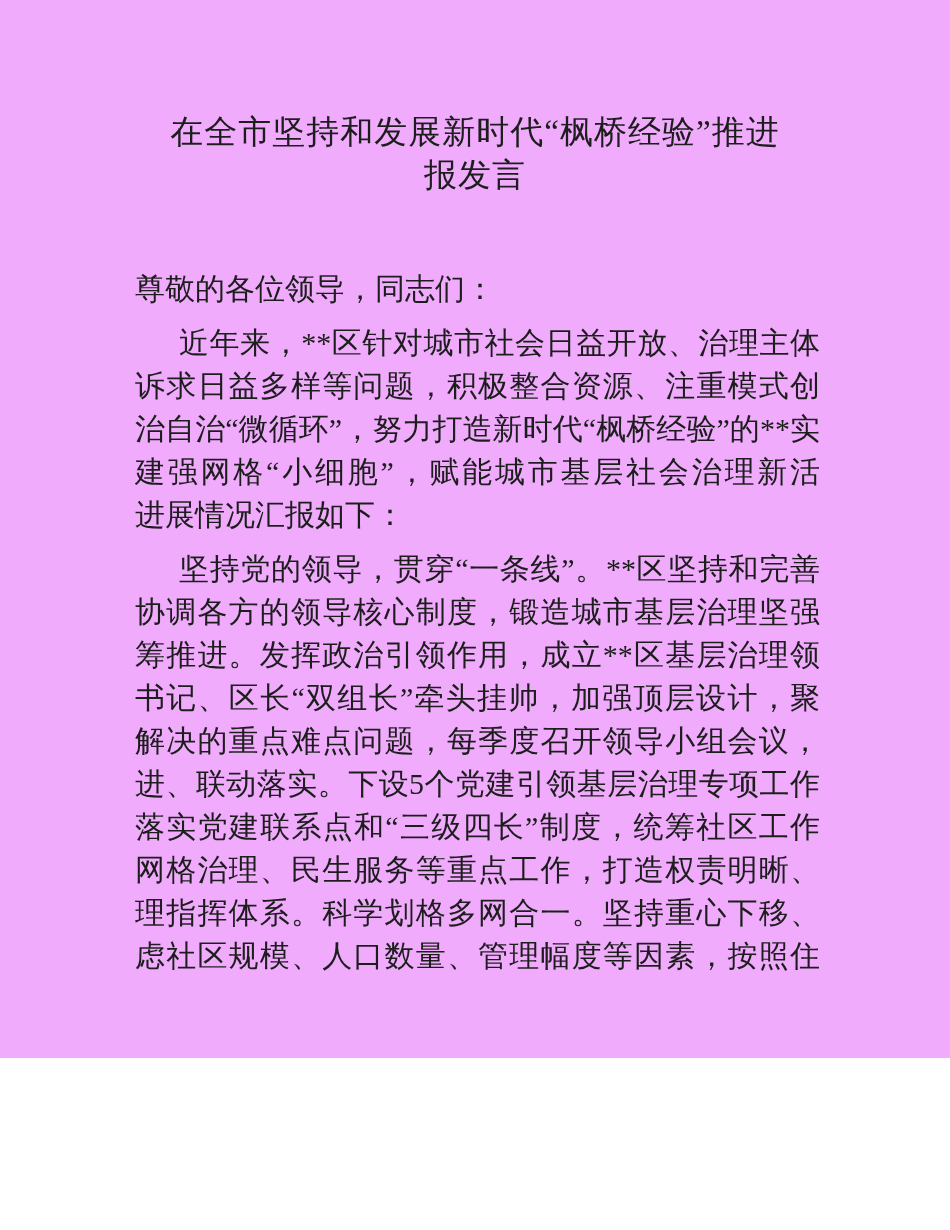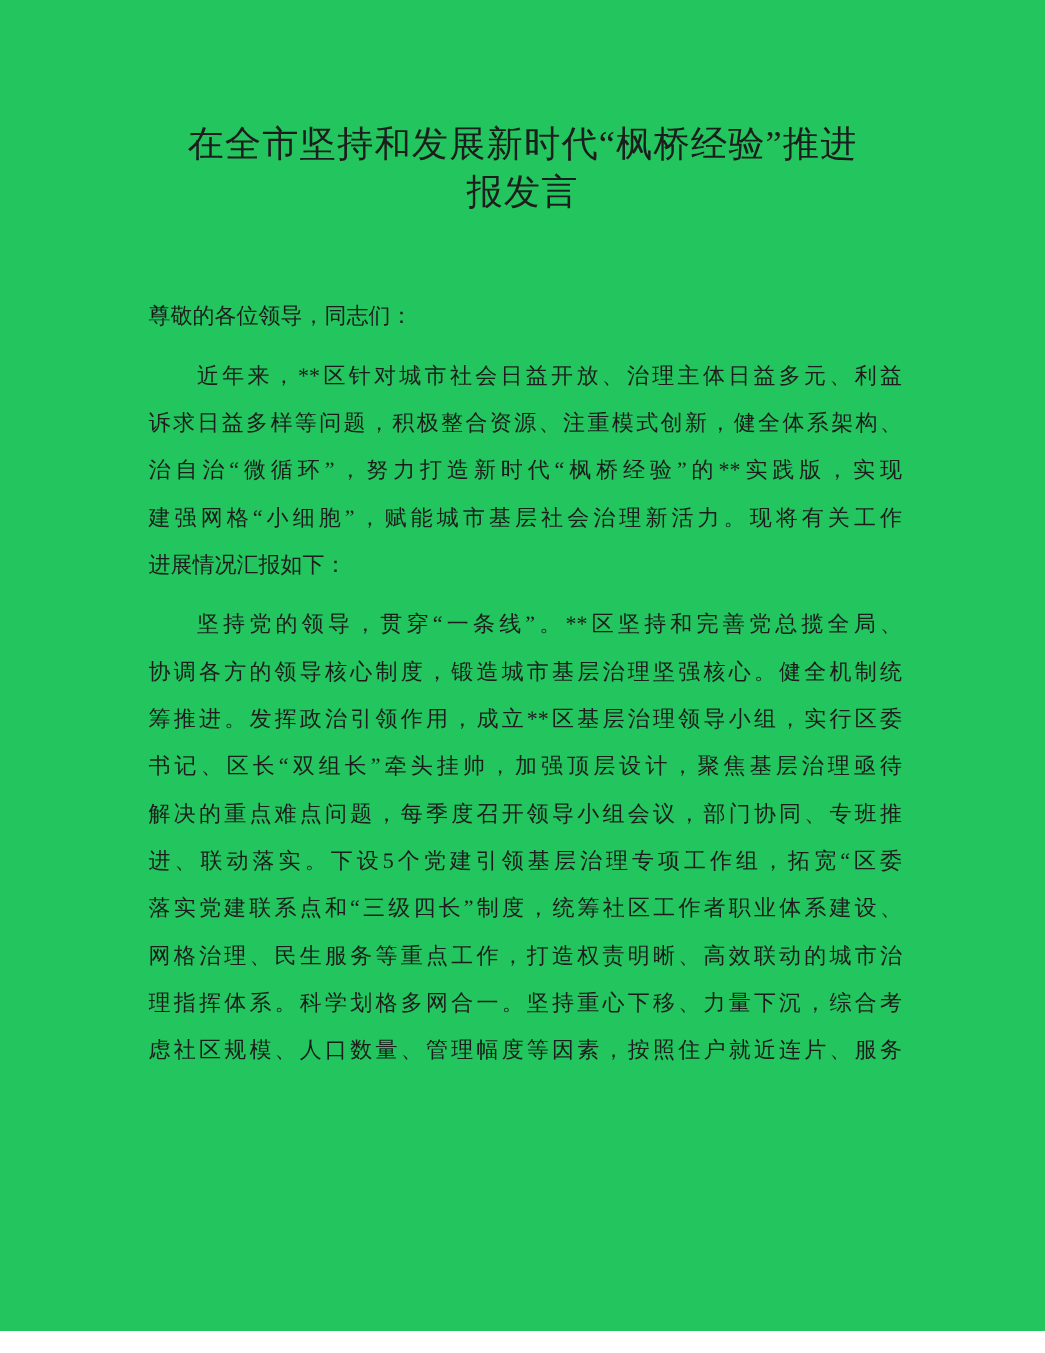--- a/index.html
+++ b/index.html
@@ -1,42 +1,42 @@
 <!DOCTYPE html>
 <html lang="zh"><head>
 <meta charset="utf-8">
 <style>
   * { margin: 0; padding: 0; box-sizing: border-box; }
   html, body { background: #ffffff; }
   .page {
     position: relative;
     width: 950px;
-    height: 1210px;
+    height: 1058px;
     margin: 0 auto;
-    background: #22c55e;
+    background: #f0abfc;
     color: #1d1d1d;
     font-family: "Liberation Serif", "DejaVu Serif", serif;
     overflow: hidden;
   }
   .doc-title {
     margin: 111px 70px 0 70px;
     text-align: center;
     font-size: 33px;
     line-height: 43px;
     font-weight: normal;
     letter-spacing: 1px;
   }
   .title-line {
     height: 43px;
     overflow: hidden;
     white-space: nowrap;
   }
   .doc-body {
     margin: 70px 130px 0 135px; 
-    font-size: 20px;
+    font-size: 30px;
     line-height: 43px;
   }
   .para { margin-bottom: 11px; }
   .para:last-child { margin-bottom: 0; }
   .line {
     height: 43px;
     overflow: hidden;
     text-align: justify;
     text-align-last: justify;
     text-justify: inter-character;

